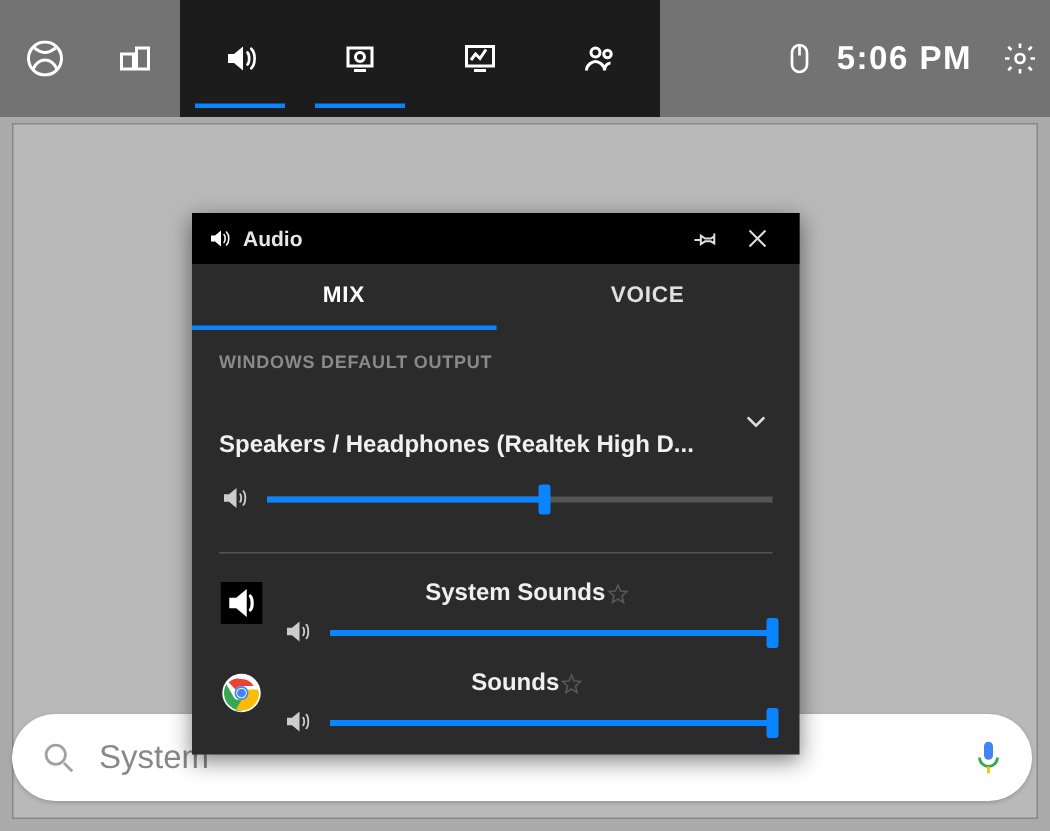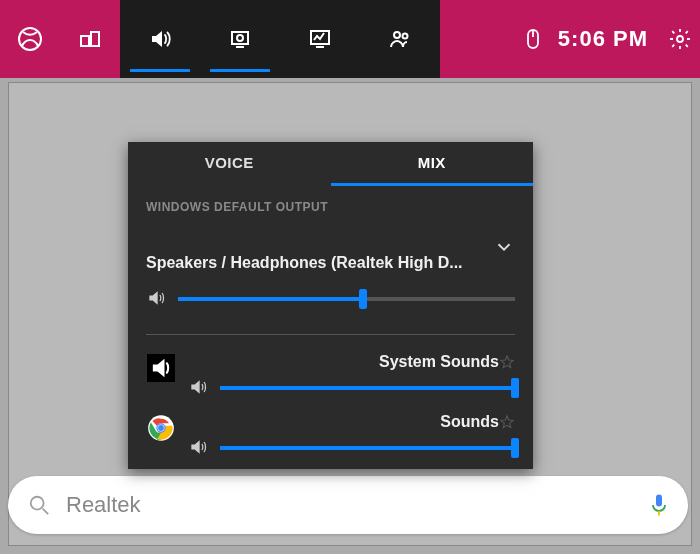--- a/index.html
+++ b/index.html
@@ -2,21 +2,21 @@
 <html><head>
 <meta charset="utf-8">
 <style>
   * { box-sizing: border-box; margin: 0; padding: 0; user-select: none; }
   html, body { width: 700px; height: 554px; overflow: hidden; font-family: "Segoe UI", Arial, sans-serif; }
   body { background: #aaa; position: relative; }
 
   
   .topbar {
     position: absolute; left: 0; top: 0; width: 700px; height: 78px;
-    background: #be185d; display: flex; align-items: center; color: #fff;
+    background: #737373; display: flex; align-items: center; color: #fff;
   }
   .topbar .icon-slot {
     width: 60px; height: 78px; display: flex; align-items: center; justify-content: center;
     position: relative;
   }
   .topbar .icon-slot.wider { width: 80px; }
   .topbar .icon-svg { width: 24px; height: 24px; }
   .topbar .active-group {
     background: #1c1c1c; height: 78px; display: flex; align-items: center;
   }
@@ -71,21 +71,21 @@
   .fill  { position:absolute; left:0; top:9px; height:4px; background:#0a84ff; }
   .thumb {
     position:absolute; top:1px; width:8px; height:20px; background:#0a84ff;
     border-radius:2px;
   }
   .divider { height:1px; background:#555; margin:6px 18px 14px 18px;}
 
   .app-row { display:flex; align-items:flex-start; padding:4px 18px 8px 18px; gap:12px;}
   .app-ico { width:30px; height:30px; display:flex; align-items:center; justify-content:center; }
   .app-body { flex:1; }
-  .app-head { display:flex; align-items:center; justify-content:flex-end; margin-bottom:6px;}
+  .app-head { display:flex; align-items:center; justify-content:center; margin-bottom:6px;}
   .app-name { font-size:16px; font-weight:600; color:#f0f0f0;}
   .star { width:16px; height:16px; opacity:.35; }
 
   svg { display:block; }
 </style>
 </head>
 <body>
 
 <div class="bgarea"></div>
 
@@ -147,34 +147,52 @@
         <path d="M12 2v3M12 19v3M4.2 4.2l2.1 2.1M17.7 17.7l2.1 2.1M2 12h3M19 12h3M4.2 19.8l2.1-2.1M17.7 6.3l2.1-2.1"></path>
       </svg>
   </div>
 </div>
 
 <div class="searchbar">
   <svg class="mag" viewBox="0 0 24 24" stroke="#555" stroke-width="2" fill="none">
       <circle cx="10" cy="10" r="7"></circle>
       <line x1="16" y1="16" x2="22" y2="22"></line>
     </svg>
-  <span class="search-text">Realtek</span>
+  <span class="search-text">System</span>
   <svg class="mic" viewBox="0 0 24 32">
       <rect x="8" y="2" width="8" height="16" rx="4" fill="#4285F4"></rect>
       <path d="M4 16a8 8 0 0 0 16 0" stroke="#34A853" stroke-width="2.5" fill="none"></path>
       <line x1="12" y1="24" x2="12" y2="30" stroke="#FBBC05" stroke-width="2.5"></line>
       <circle cx="20" cy="16" r="0" fill="#EA4335"></circle>
     </svg>
 </div>
 
 <div class="panel">
+  <div class="panel-title">
+    <svg width="16" height="16" viewBox="0 0 24 24" fill="#fff">
+        <path d="M4 9v6h4l6 5V4l-6 5H4z"></path>
+        <path d="M17 8c1.5 1.5 1.5 6.5 0 8 M19.5 5.5c3 3 3 10 0 13" stroke="#fff" stroke-width="1.6" fill="none" stroke-linecap="round"></path>
+      </svg>
+    <span class="t">Audio</span>
+    <span class="pin">
+      <svg width="16" height="16" viewBox="0 0 24 24" stroke="#ddd" stroke-width="2" fill="none">
+          <path d="M14 3l7 7-4 1-4 4-1 5-3-3-6 6 6-6-3-3 5-1 4-4 1-4z" transform="rotate(45 12 12)"></path>
+        </svg>
+    </span>
+    <span class="close">
+      <svg width="16" height="16" viewBox="0 0 24 24" stroke="#ddd" stroke-width="2">
+          <line x1="4" y1="4" x2="20" y2="20"></line>
+          <line x1="20" y1="4" x2="4" y2="20"></line>
+        </svg>
+    </span>
+  </div>
 
   <div class="tabs">
+    <div class="tab active">MIX</div>
     <div class="tab">VOICE</div>
-    <div class="tab active">MIX</div>
   </div>
 
   <div class="section">
     <div class="section-label">WINDOWS DEFAULT OUTPUT</div>
     <div class="device-row">
       <span class="device-name">Speakers / Headphones (Realtek High D...</span>
       <svg class="chev" viewBox="0 0 24 24" stroke="#ddd" stroke-width="2" fill="none">
           <path d="M6 9l6 6 6-6"></path>
         </svg>
     </div>

